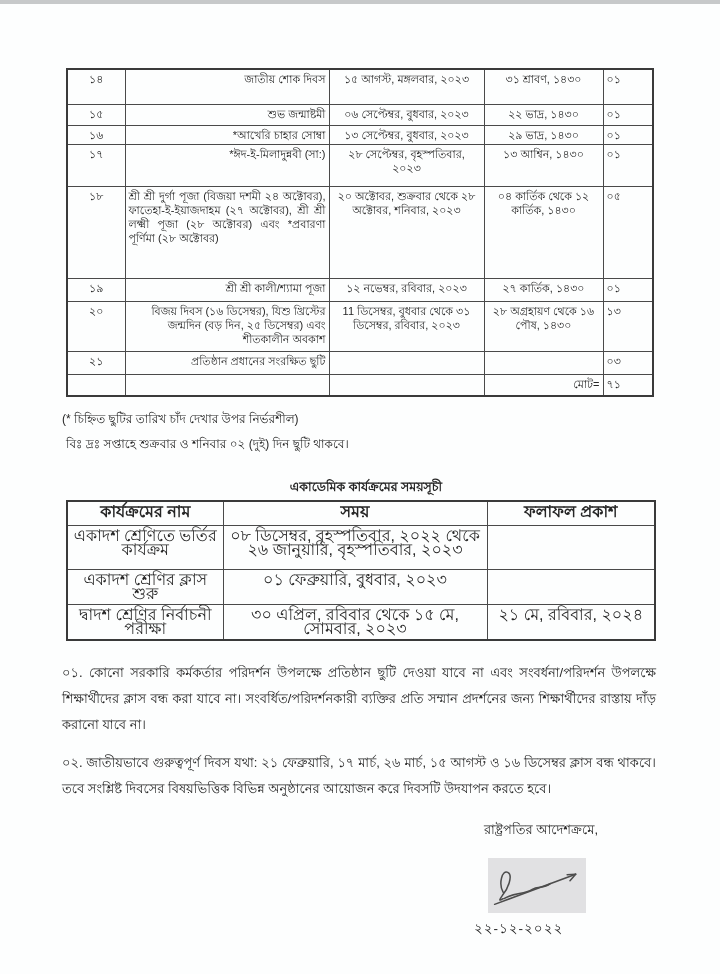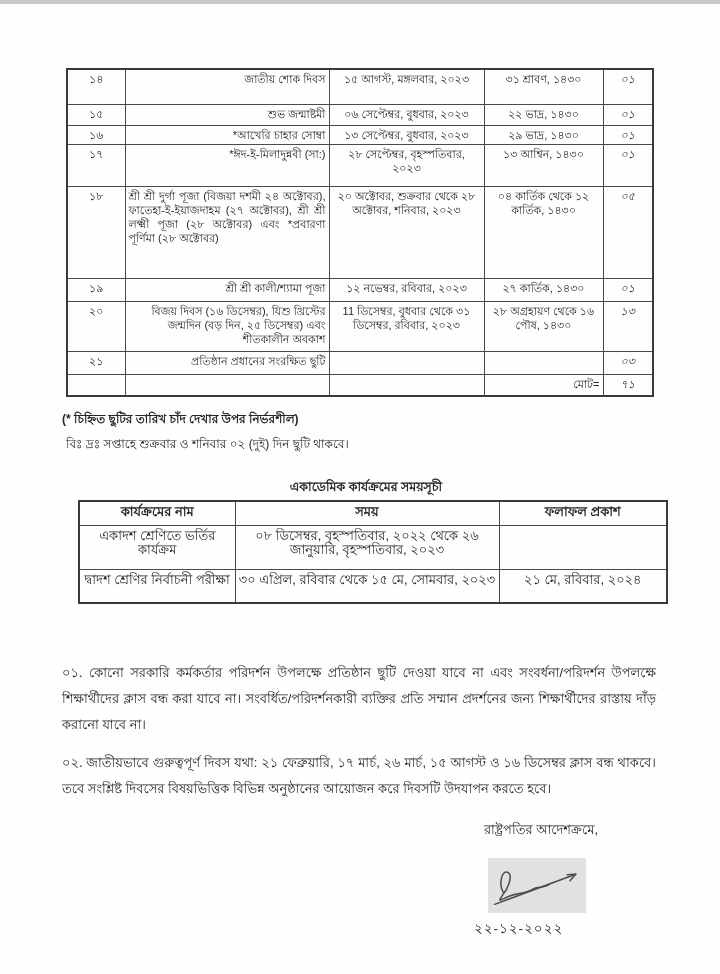--- a/index.html
+++ b/index.html
@@ -17,39 +17,39 @@
   #holiday-table {
     position:absolute; left:66px; top:68px; width:586px;
     font-size:11px; line-height:14px;
   }
   #holiday-table td { border:1px solid #4a4a4a; vertical-align:top; padding:2px 3px; }
   #holiday-table { border:2px solid #3a3a3a;padding-left:31px; }
   .c-serial { text-align:center; }
   .c-name   { text-align:right; }
   .c-date   { text-align:center; }
   .c-bdate  { text-align:center; }
-  .c-days   { text-align:center;font-style:italic; }
+  .c-days   { text-align:left; }
   .r14 { height:35px; } .r15 { height:21px; } .r16 { height:19px; }
   .r17 { height:42px; } .r18 { height:92px; } .r19 { height:23px; }
   .r20 { height:50px; } .r21 { height:23px; } .r-total { height:22px; }
   .r18 .c-name { text-align:justify; }
   .total-label { text-align:right; padding-right:3px; }
 
   
-  .note1 { position:absolute; left:62px; top:410px; font-size:12px;font-weight:bold; }
+  .note1 { position:absolute; left:62px; top:410px; font-size:12px; }
   .note2 { position:absolute; left:66px; top:435px; font-size:12px; }
 
   
   .academic-title {
     position:absolute; left:72px; top:478px; width:588px;
     text-align:center; font-weight:bold; font-size:12.5px;
   }
   #academic-table {
-    position:absolute; left:78px; top:500px; width:588px;
-    font-size:13px; line-height:14px;
+    position:absolute; left:66px; top:500px; width:588px;
+    font-size:16px; line-height:14px;
   }
   #academic-table { border:2px solid #3a3a3a; }
   #academic-table td, #academic-table th { border:1px solid #4a4a4a; vertical-align:top; padding:3px 3px; text-align:center; }
   #academic-table th { font-weight:bold; }
   .ar-h { height:24px; } .ar1 { height:44px; } .ar2 { height:22px; }
   .ar3 { height:44px; } .ar4 { height:34px; }
 
   
   .para { position:absolute; left:62px; width:594px; font-size:13px; line-height:26px; text-align:justify; }
   .para-1 { top:660px; }
@@ -161,20 +161,25 @@
       <tr class="ar-h">
         <th>কার্যক্রমের নাম</th>
         <th>সময়</th>
         <th>ফলাফল প্রকাশ</th>
       </tr>
       <tr class="ar1">
         <td>একাদশ শ্রেণিতে ভর্তির কার্যক্রম</td>
         <td>০৮ ডিসেম্বর, বৃহস্পতিবার, ২০২২ থেকে ২৬ জানুয়ারি, বৃহস্পতিবার, ২০২৩</td>
         <td></td>
       </tr>
+      <tr class="ar2">
+        <td>একাদশ শ্রেণির ক্লাস শুরু</td>
+        <td>০১ ফেব্রুয়ারি, বুধবার, ২০২৩</td>
+        <td></td>
+      </tr>
       <tr class="ar4">
         <td>দ্বাদশ শ্রেণির নির্বাচনী পরীক্ষা</td>
         <td>৩০ এপ্রিল, রবিবার থেকে ১৫ মে, সোমবার, ২০২৩</td>
         <td>২১ মে, রবিবার, ২০২৪</td>
       </tr>
     </tbody>
   </table>
 
   <div class="para para-1">০১. কোনো সরকারি কর্মকর্তার পরিদর্শন উপলক্ষে প্রতিষ্ঠান ছুটি দেওয়া যাবে না এবং সংবর্ধনা/পরিদর্শন উপলক্ষে শিক্ষার্থীদের ক্লাস বন্ধ করা যাবে না। সংবর্ধিত/পরিদর্শনকারী ব্যক্তির প্রতি সম্মান প্রদর্শনের জন্য শিক্ষার্থীদের রাস্তায় দাঁড় করানো যাবে না।</div>
   <div class="para para-2">০২. জাতীয়ভাবে গুরুত্বপূর্ণ দিবস যথা: ২১ ফেব্রুয়ারি, ১৭ মার্চ, ২৬ মার্চ, ১৫ আগস্ট ও ১৬ ডিসেম্বর ক্লাস বন্ধ থাকবে। তবে সংশ্লিষ্ট দিবসের বিষয়ভিত্তিক বিভিন্ন অনুষ্ঠানের আয়োজন করে দিবসটি উদযাপন করতে হবে।</div>

